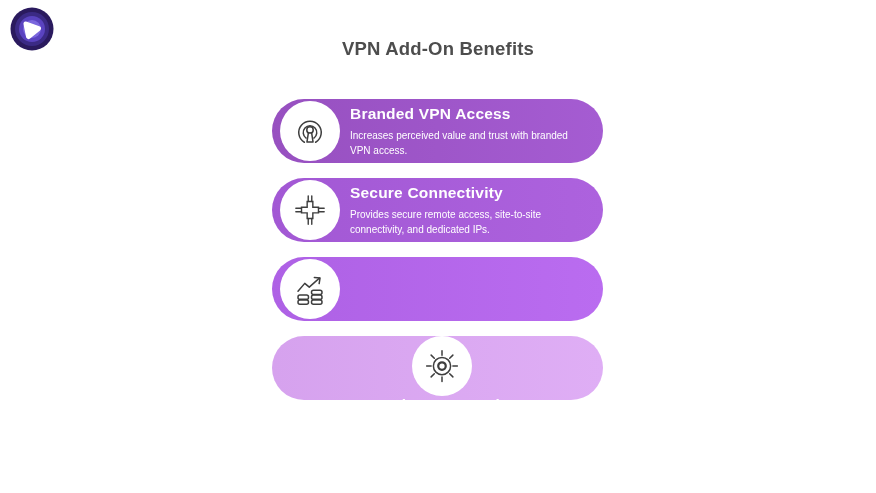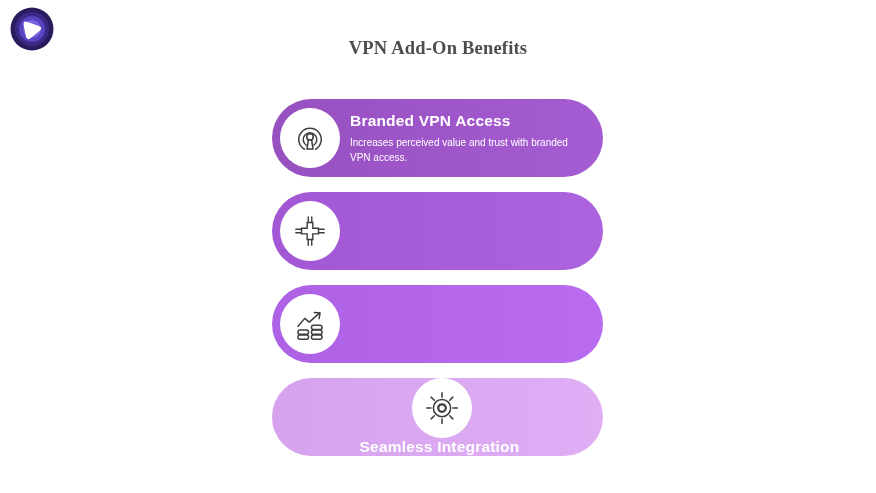--- a/index.html
+++ b/index.html
@@ -16,32 +16,31 @@
     width: 44px; height: 44px;
   }
   .page-title {
     position: absolute;
     top: 38px; left: 0; right: 0;
     text-align: center;
     font-size: 18.5px;
     font-weight: bold;
     color: #4d4d4d;
     letter-spacing: 0.2px;
-    font-family: Liberation Serif, serif;
   }
   .cards {
     position: absolute;
     top: 99px; left: 272px;
     width: 331px;
     display: flex;
     flex-direction: column;
     gap: 15px;
   }
   .card {
-    height: 78px;
+    height: 64px;
     border-radius: 39px;
     display: flex;
     align-items: center;
     padding-left: 8px;
     color: #ffffff;
   }
   .icon-circle {
     flex: none;
     width: 60px; height: 60px;
     border-radius: 50%;
@@ -99,20 +98,24 @@
   <div class="card" style="background: linear-gradient(90deg, rgb(162, 88, 212), rgb(173, 98, 222)); color: rgb(255, 255, 255);">
     <div class="icon-circle" style="color: rgb(62, 62, 62);">
       <svg class="icon-svg" width="34" height="34" viewBox="0 0 48 48" stroke-linecap="round">
         <path d="M20 12 H28 V20 H36 V28 H28 V36 H20 V28 H12 V20 H20 Z"></path>
         <path d="M4 21.5 H12 M4 26.5 H12"></path>
         <path d="M36 21.5 H44 M36 26.5 H44"></path>
         <path d="M21.5 4 V12 M26.5 4 V12"></path>
         <path d="M21.5 36 V44 M26.5 36 V44"></path>
       </svg>
     </div>
+    <div class="card-text">
+      <div class="card-title">Secure Connectivity</div>
+      <div class="card-desc">Provides secure remote access, site-to-site connectivity, and dedicated IPs.</div>
+    </div>
   </div>
 
   <div class="card" style="background: linear-gradient(90deg, rgb(174, 97, 229), rgb(186, 108, 240)); color: rgb(255, 255, 255);">
     <div class="icon-circle" style="color: rgb(62, 62, 62);">
       <svg class="icon-svg" width="36" height="36" viewBox="0 0 48 48" stroke-linecap="round" stroke-linejoin="round">
         <path d="M8 27 L17 16.5 L23 21.5 L36.5 9.5"></path>
         <path d="M29.8 8.8 L37.4 9.2 L36.2 16.8"></path>
         <rect x="26" y="25.5" width="14" height="5.8" rx="2.6"></rect>
         <rect x="26" y="32" width="14" height="5.8" rx="2.6"></rect>
         <rect x="26" y="38.5" width="14" height="5.8" rx="2.6"></rect>

